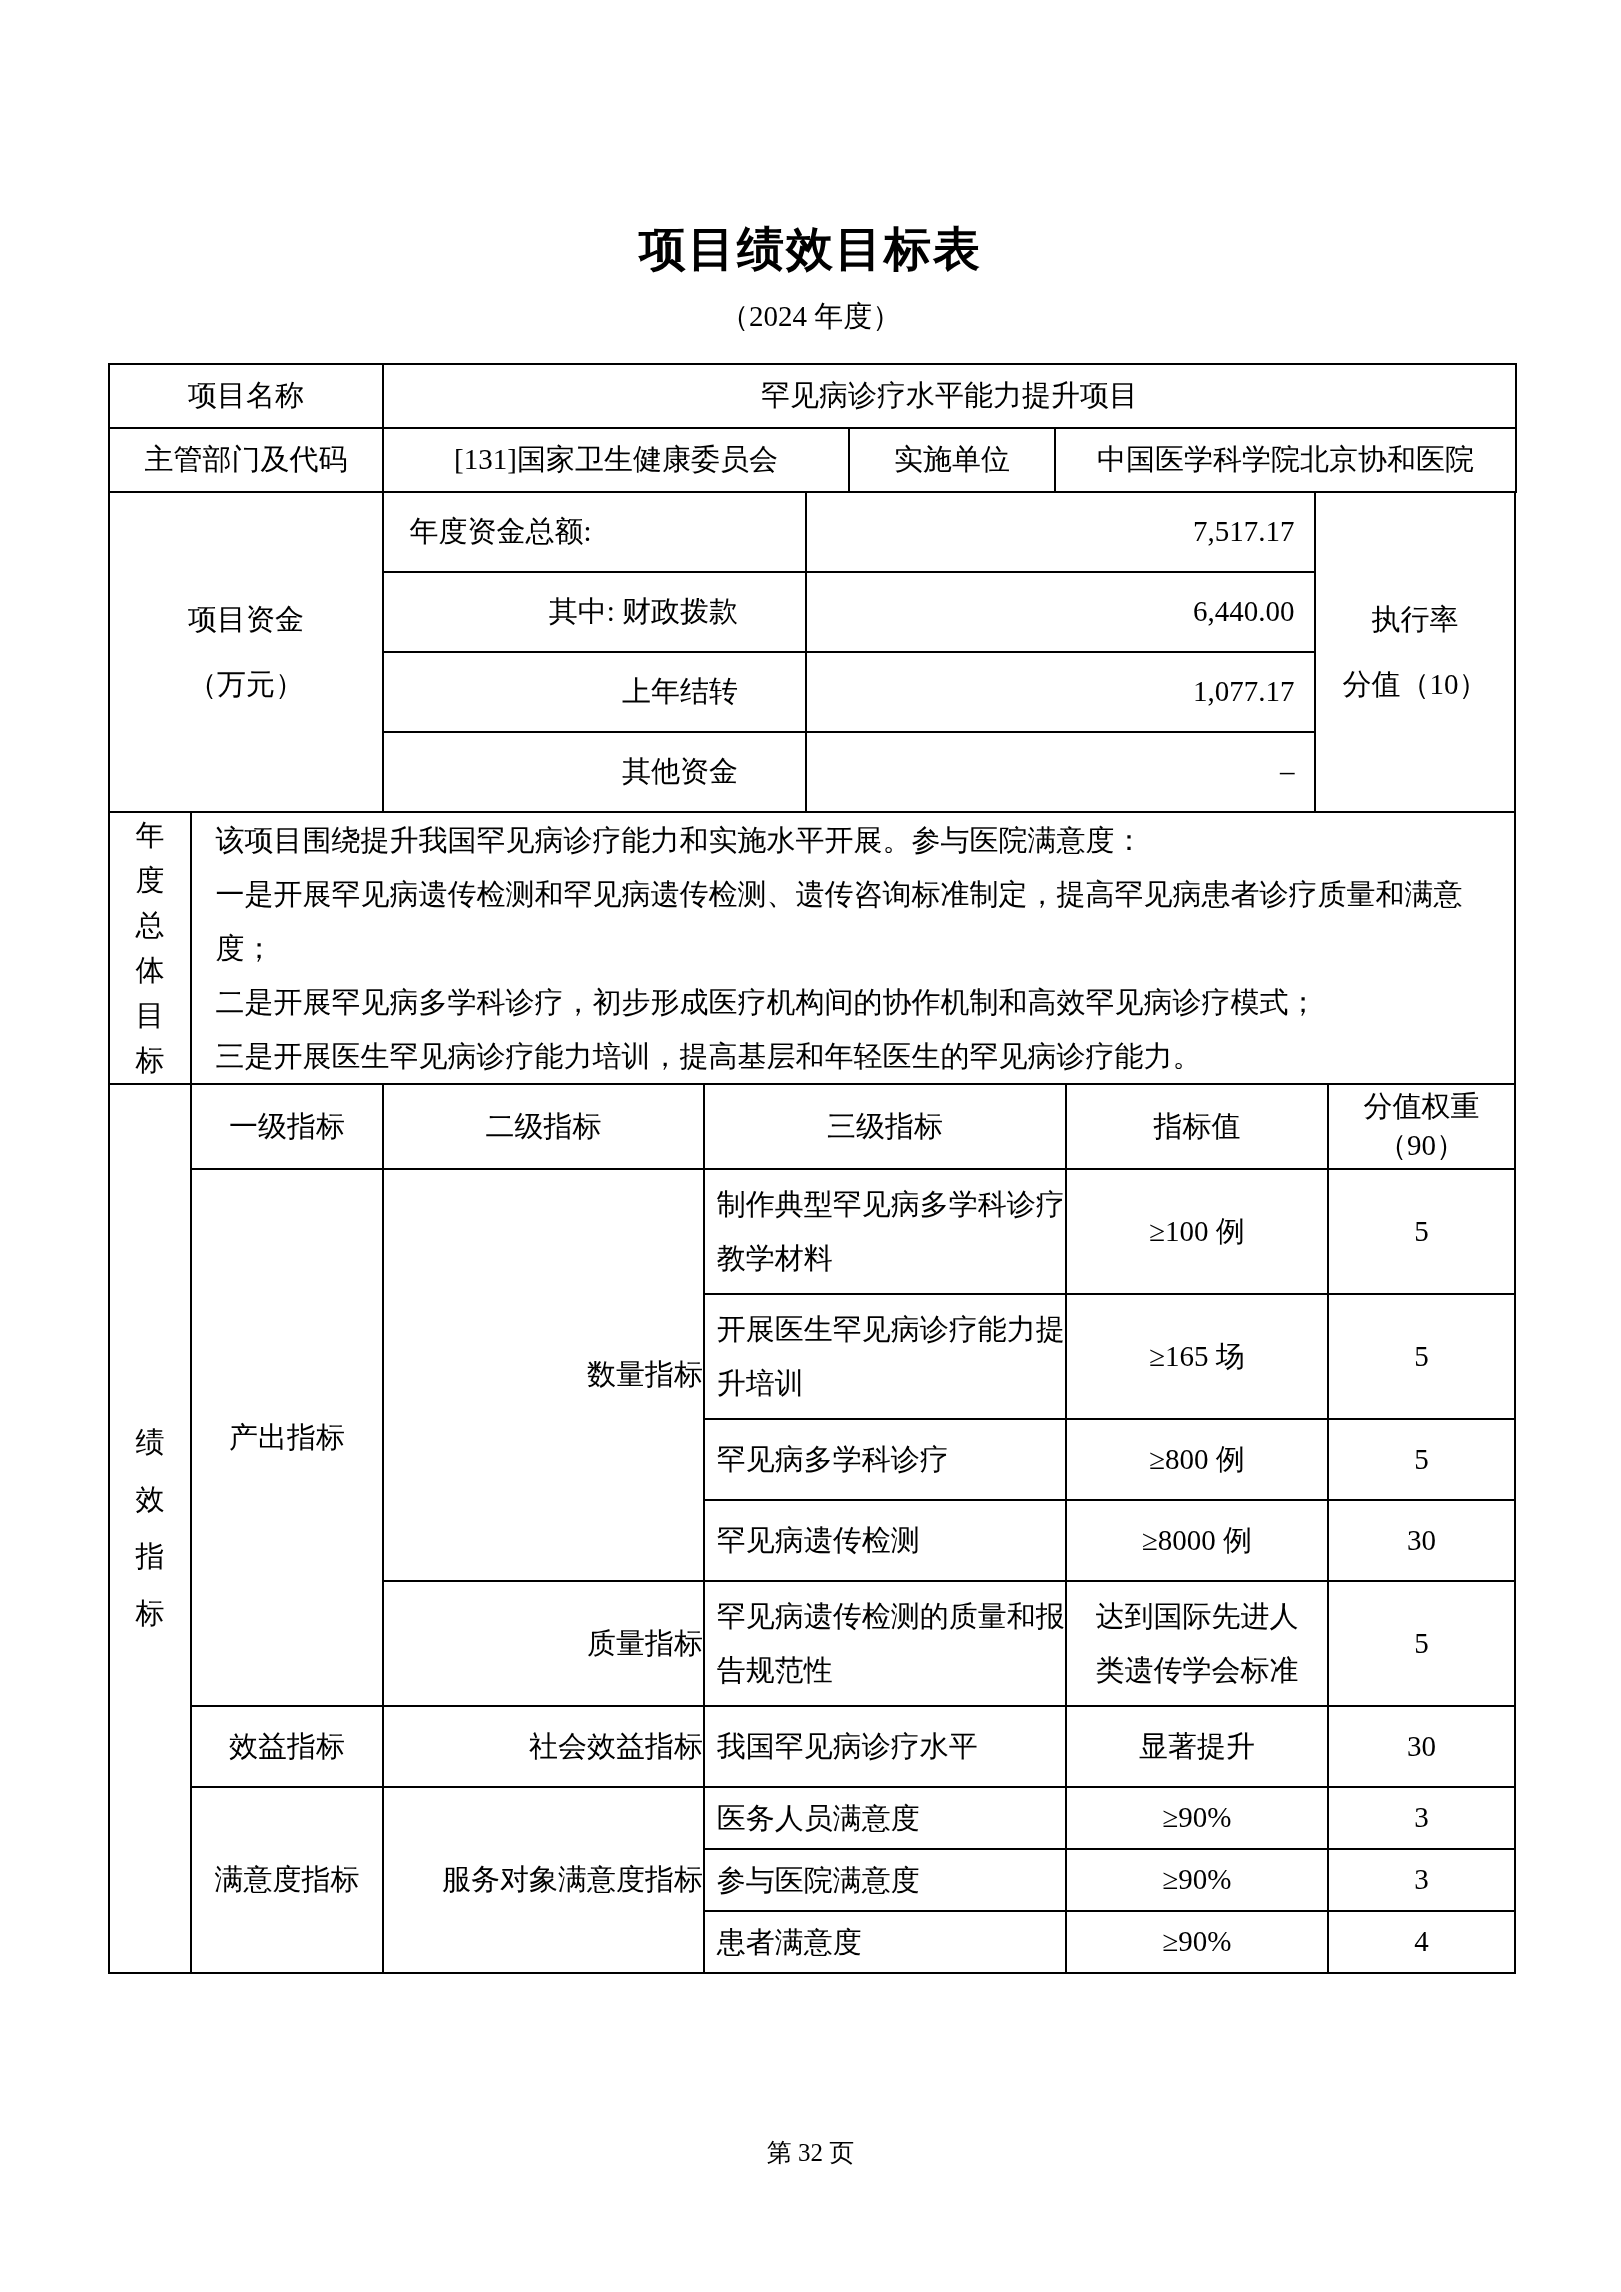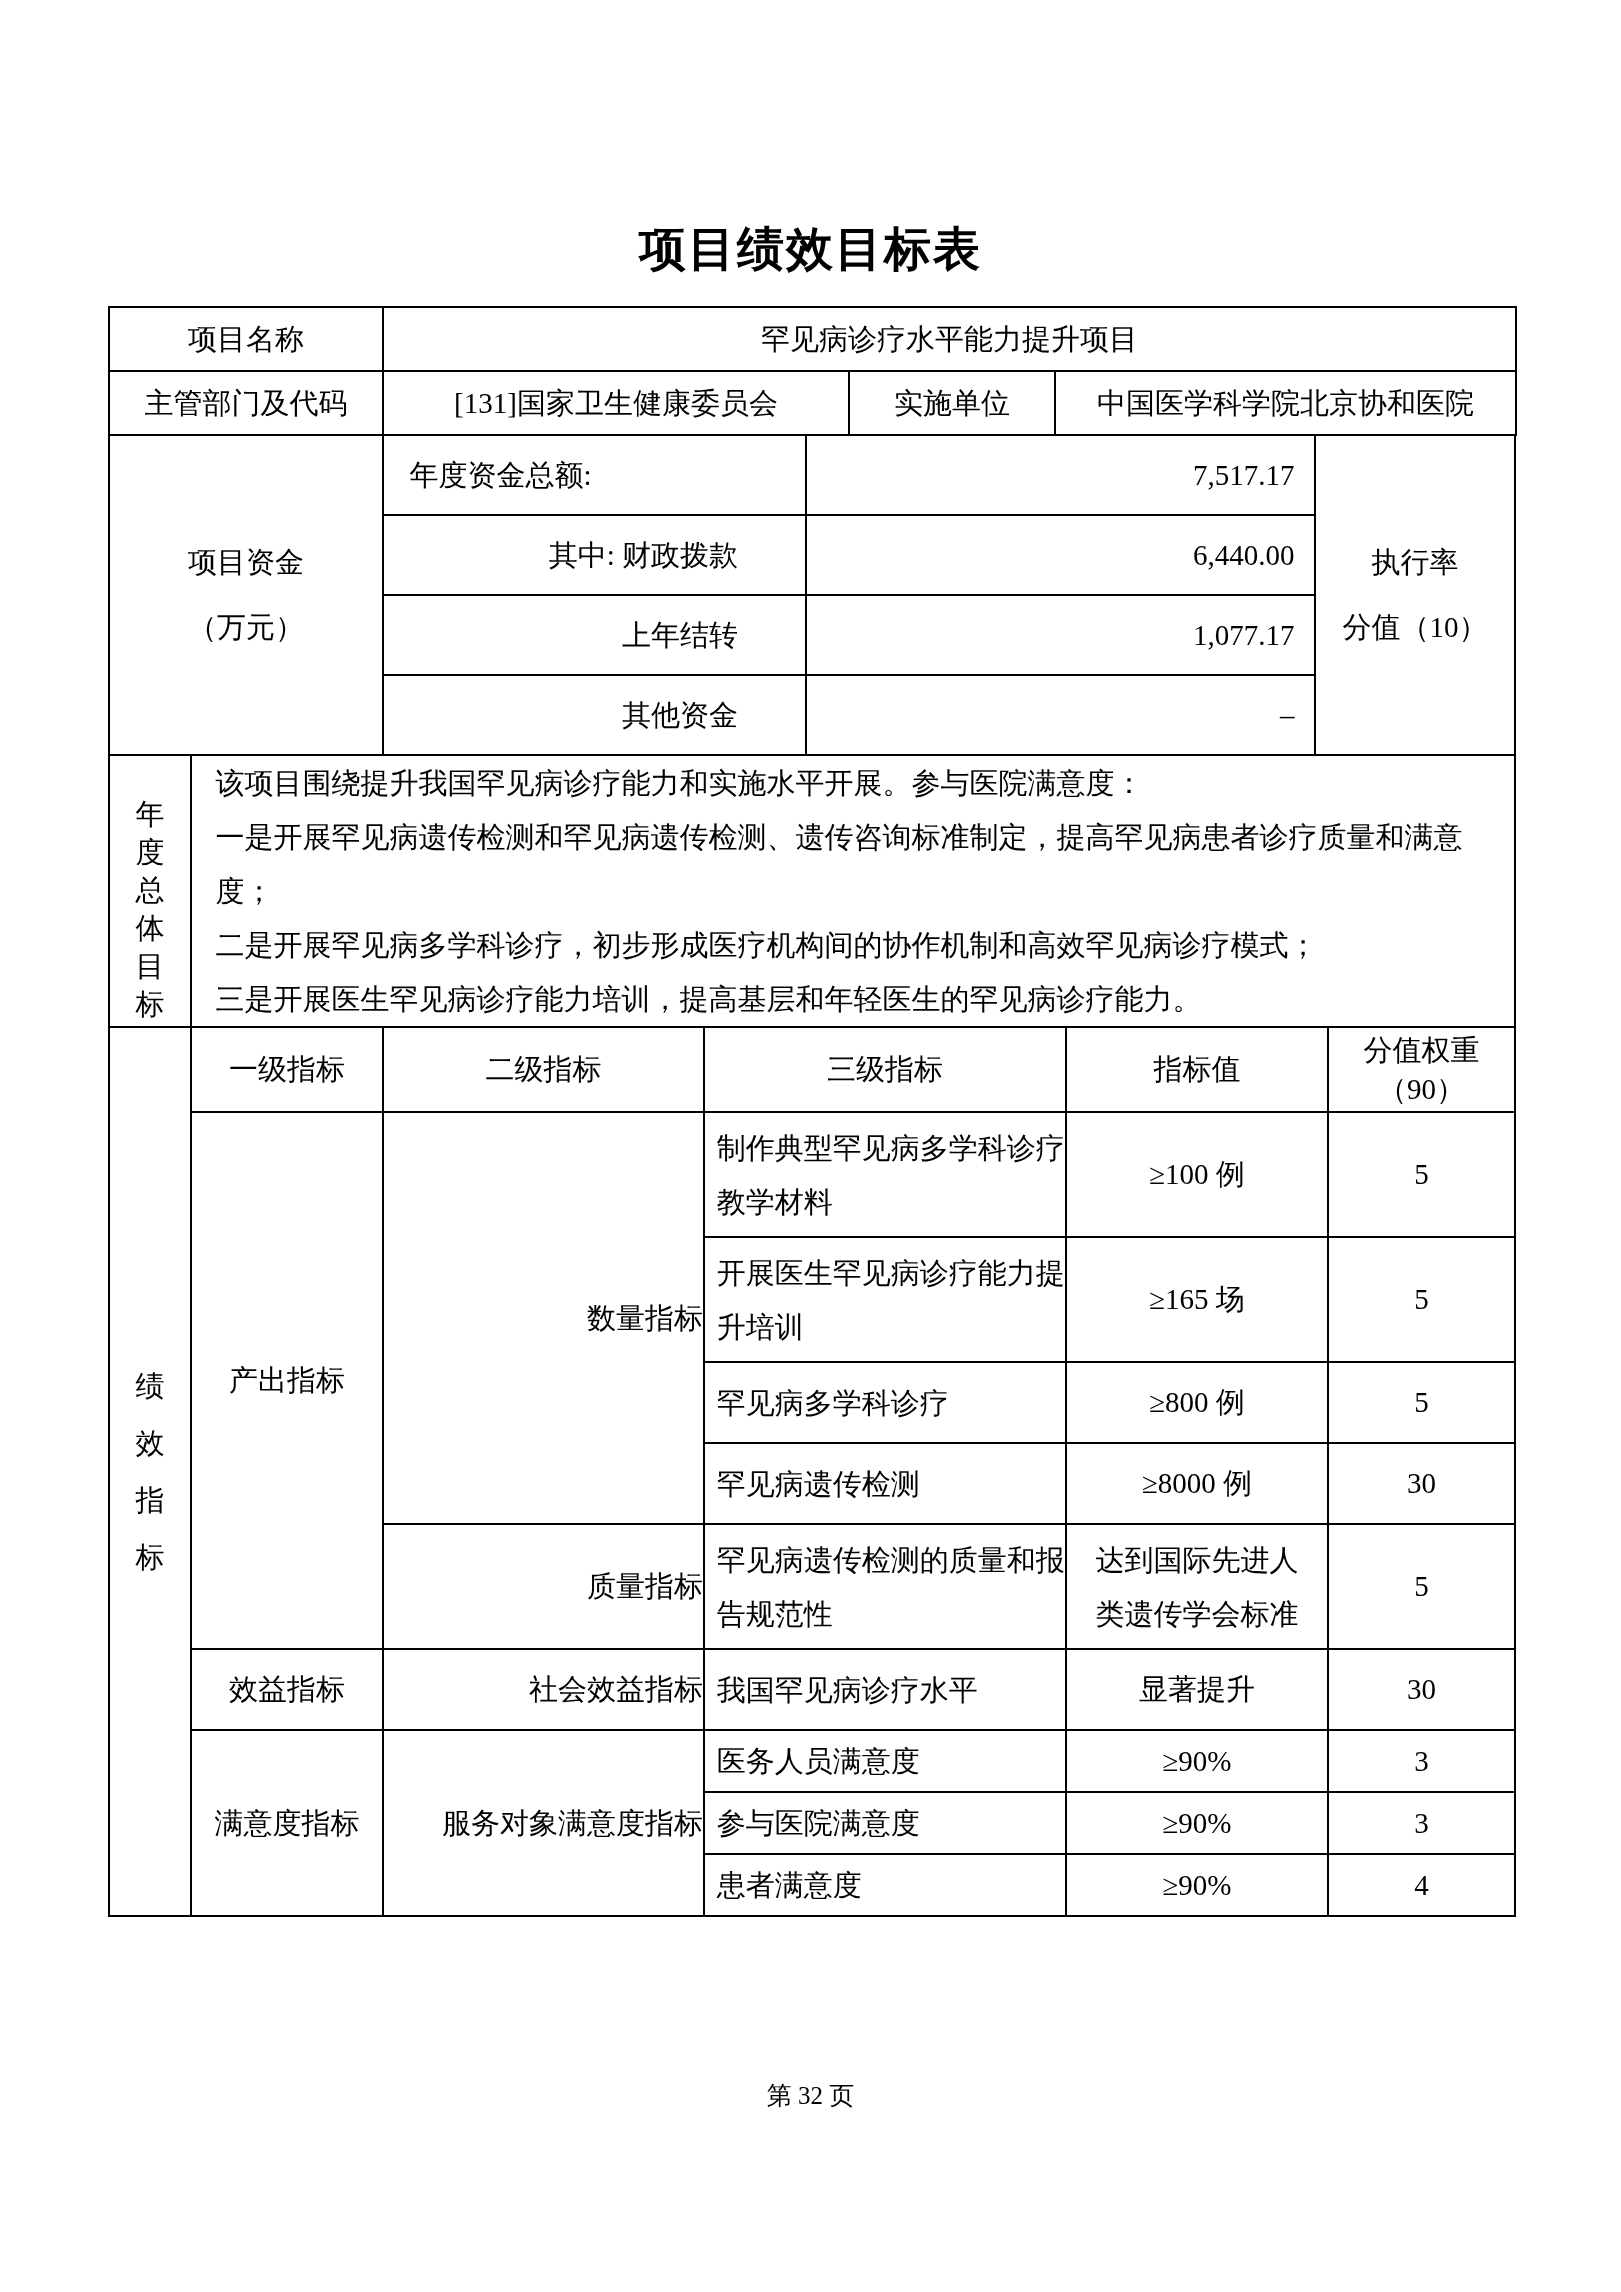--- a/index.html
+++ b/index.html
@@ -35,39 +35,40 @@
   tr.h63 { height:62px; }
   tr.h277 { height:272px; }
   .two-line { line-height:65px; }
   .fund-label { text-align:right; padding-right:67px; }
   .fund-label-first { text-align:left; padding-left:25.5px; }
   .fund-value { text-align:right; padding-right:19.6px;margin-top:20px; }
   .vert {
     width:33px; margin:0 auto; word-break:break-all;
     text-align:center;
   }
-  .vert-goal { line-height:38px;margin-top:36px; }
+  .vert-goal { line-height:45px; }
   .vert-perf { line-height:57px; }
   .goal-text {
     text-align:left; vertical-align:middle;
     padding:0 5.9px 0 23.5px; line-height:54px;
   }
   .goal-text p { margin:0; }
   .left-cell { text-align:left; padding-left:11.8px; line-height:54px; }
   .l2-cell { text-align:right; padding-left:13.7px; }
   .val-wrap { padding:0 22.5px; line-height:54px; }
   .hdr-two { line-height:39px; }
   .doc-footer { margin-top:162px; text-align:center; font-size:25px; }
 </style>
 </head>
 <body>
 
 <div class="page">
 
   <div class="doc-title">项目绩效目标表</div>
+  <div class="doc-subtitle">（2024 年度）</div>
 
   <table class="tbl-first">
     <colgroup>
         <col style="width:274px">
         <col style="width:466px">
         <col style="width:206px">
         <col style="width:461px">
       </colgroup>
     <tbody>
         <tr class="h65">

